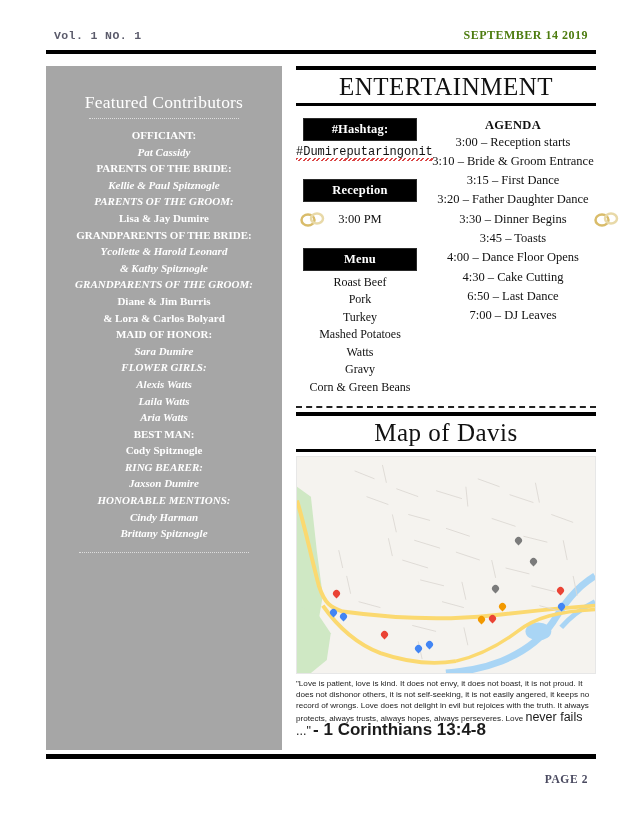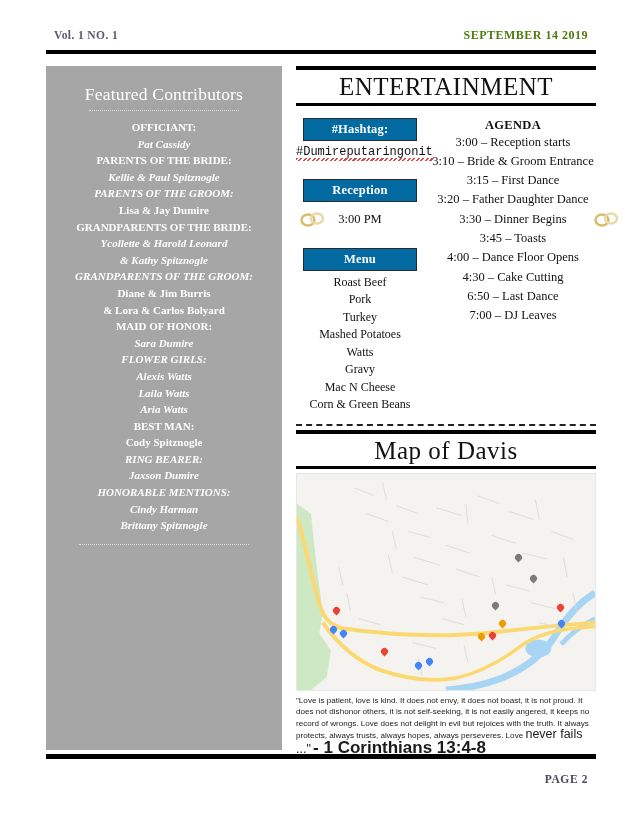--- a/index.html
+++ b/index.html
@@ -11,42 +11,42 @@
     position:relative;
   }
   .page{position:absolute;inset:0;}
 
   
   .masthead{
     position:absolute;left:54px;top:28px;width:534px;
     display:flex;justify-content:space-between;align-items:baseline;
   }
   .masthead .vol{
-    font-family:Liberation Serif, serif;
+    font-family:Liberation Mono, monospace;
     font-size:11.5px;letter-spacing:.4px;color:#5b5b6b;font-weight:600;
   }
   .masthead .date{
     font-family:"Liberation Serif", serif;
     font-size:12px;letter-spacing:.5px;color:#4d7c0f;font-weight:700;
   }
   .masthead-rule{
     position:absolute;left:46px;top:50px;width:550px;height:4px;background:#000;
   }
 
   
   .sidebar{
     position:absolute;left:46px;top:66px;width:236px;height:684px;
     background:#a6a6a6;
     box-sizing:border-box;
     padding:10px 8px 0 8px;
     text-align:center;
     color:#ffffff;
   }
   .sidebar h2{
-    margin:8px 0 0 0;
+    margin:16px 0 0 0;
     font-family:"Liberation Serif", serif;
     font-weight:400;
     font-size:17.5px;
     color:#ffffff;
     letter-spacing:.2px;
   }
   .dotted-div{
     width:150px;margin:5px auto 8px auto;height:0;
     border-top:1.5px dotted #e8e8e8;opacity:.85;
   }
@@ -78,21 +78,21 @@
   .dashed-div{
     border-top:2px dashed #222;height:0;width:100%;margin:0;
   }
 
   
   .two-col{display:flex;margin-top:12px;}
   .col-left{width:128px;flex:0 0 128px;}
   .col-right{flex:1;padding-left:6px;}
 
   .darkbox{
-    background:#0369a1;color:#fff;text-align:center;
+    background:#000000;color:#fff;text-align:center;
     font-family:"Liberation Serif", serif;
     font-weight:700;font-size:12.5px;
     padding:3px 0 3px 0;
     width:112px;margin:0 auto;
     border:1px solid #2a2a2a;
     letter-spacing:.2px;
   }
   .boxtext{
     text-align:center;font-size:12px;margin-top:4px;
     font-family:Liberation Mono, monospace;color:#111;
@@ -240,21 +240,20 @@
         <div style="height:16px"></div>
 
         <div class="darkbox">Menu</div>
         <div class="menu-list" id="menu-list">
             <div>Roast Beef</div>
             <div>Pork</div>
             <div>Turkey</div>
             <div>Mashed Potatoes</div>
             <div>Watts</div>
             <div>Gravy</div>
-            <div>Mac N Cheese</div>
             <div>Corn &amp; Green Beans</div>
           </div>
       </div>
 
       <div class="col-right">
         <div class="agenda-title">AGENDA</div>
         <div class="agenda-list" id="agenda-list">
             <div>3:00 – Reception starts</div>
             <div>3:10 – Bride &amp; Groom Entrance</div>
             <div>3:15 – First Dance</div>

